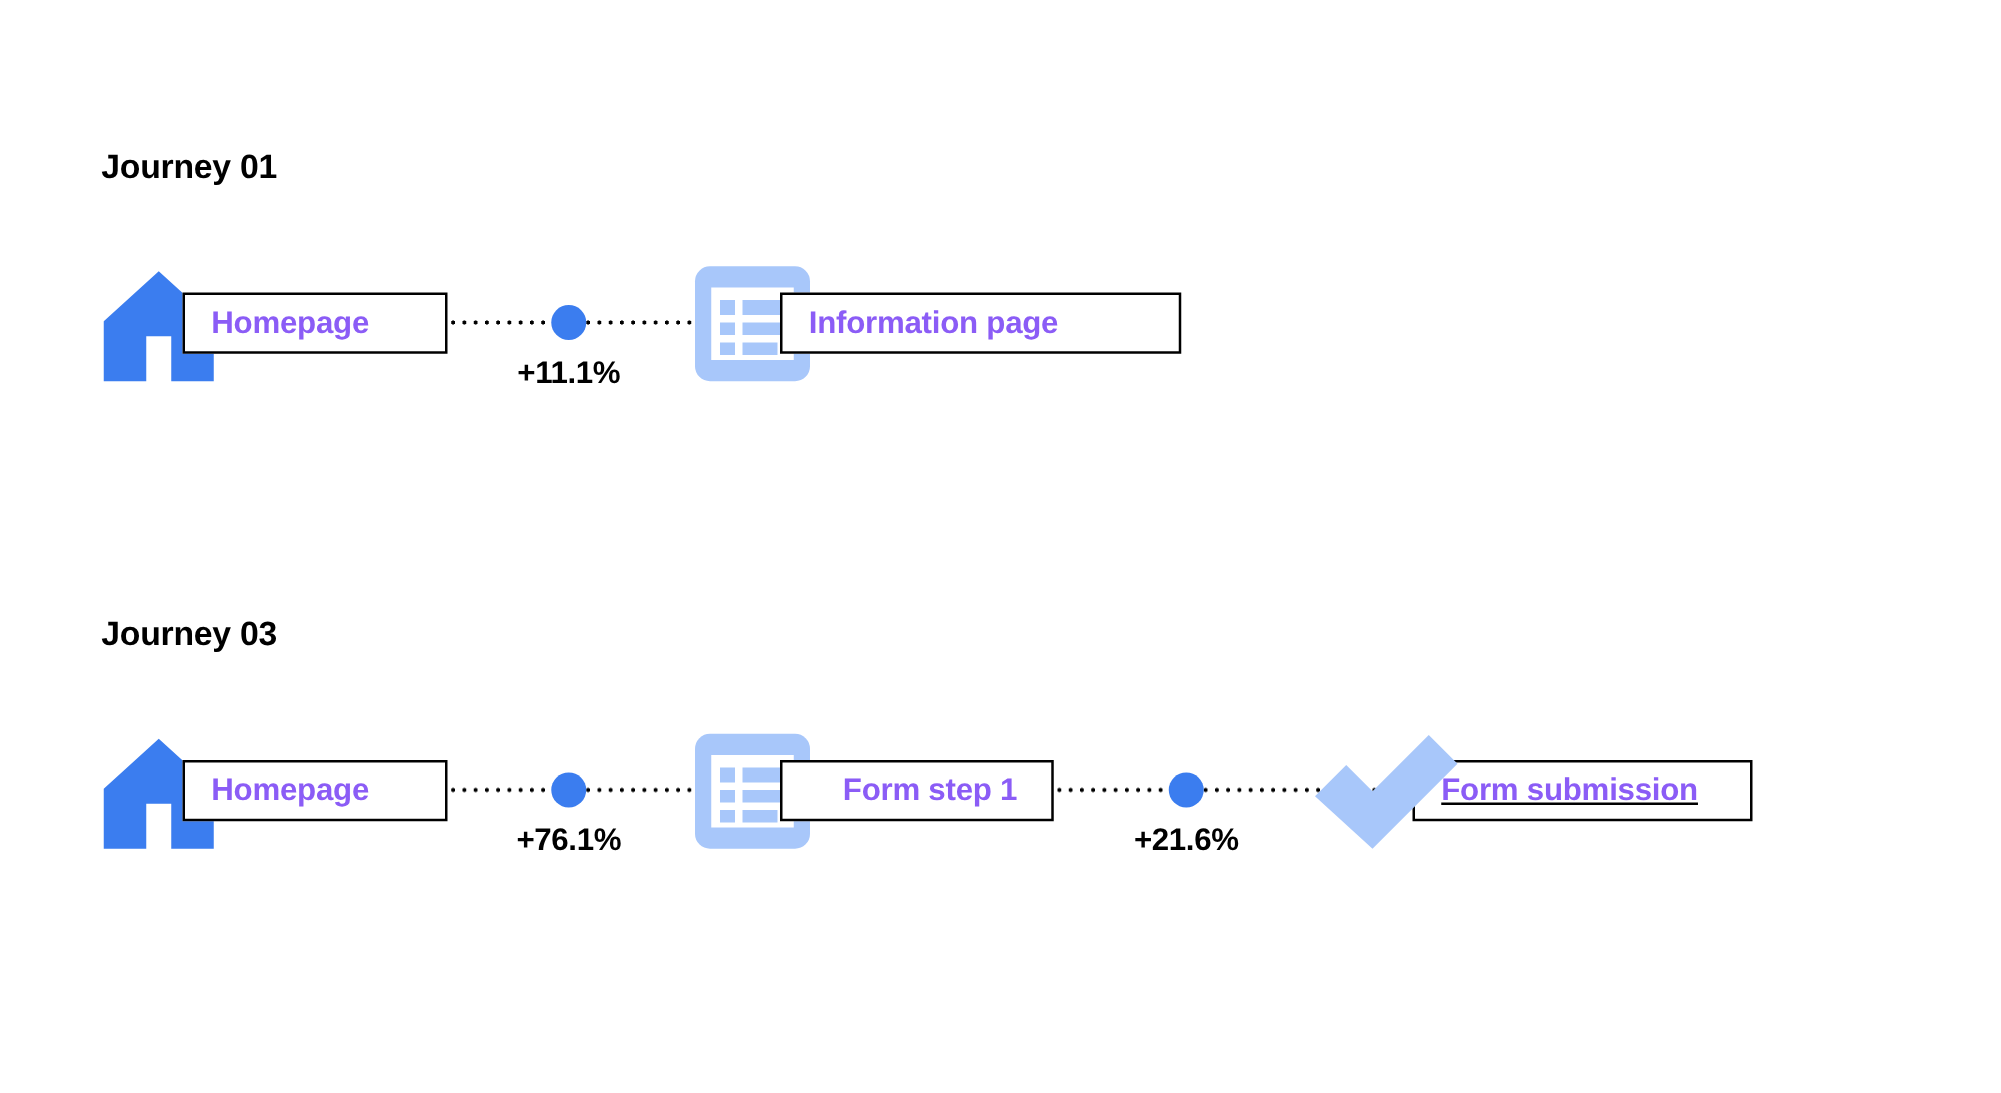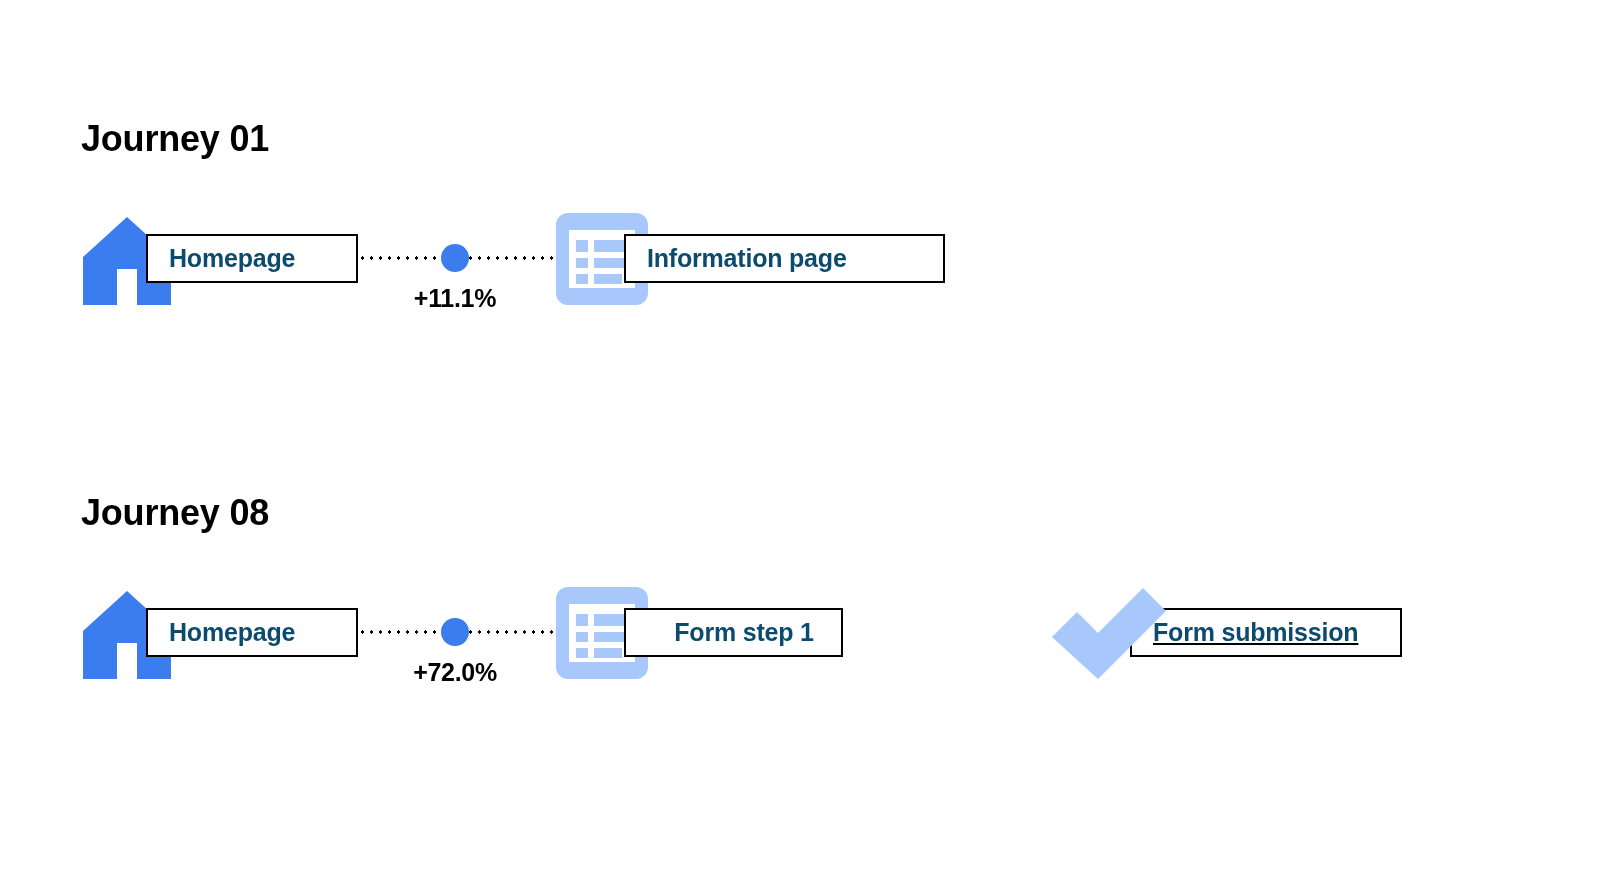--- a/index.html
+++ b/index.html
@@ -26,21 +26,21 @@
     left: 0;
     width: 1601px;
   }
   .journey-01 { top: 118px; }
   .journey-02 { top: 492px; }
 
   .journey-title {
     position: absolute;
     left: 81px;
     top: 0;
-    font-size: 36px;
+    font-size: 27px;
     font-weight: 700;
     color: #000000;
     letter-spacing: -0.2px;
     white-space: nowrap;
   }
 
   .flow {
     position: absolute;
     left: 0;
     top: 70px;
@@ -70,21 +70,21 @@
     background: #ffffff;
     border: 2px solid #000000;
     box-sizing: border-box;
     display: flex;
     align-items: center;
     z-index: 4;
   }
   .label-box span {
     font-size: 25px;
     font-weight: 700;
-    color: #0c4a6e;
+    color: #8b5cf6;
     letter-spacing: -0.2px;
     white-space: nowrap;
     padding-left: 21px;
   }
 
   
   .node-icon.over { z-index: 6; }
 
   
   .connector {
@@ -172,59 +172,64 @@
         <div class="label-box" style="left:68px; width:321px;">
           <span>Information page</span>
         </div>
       </div>
 
     </div>
   </div>
 
   <div class="journey journey-02">
 
-    <div class="journey-title">Journey 08</div>
+    <div class="journey-title">Journey 03</div>
 
     <div class="flow">
 
       <div class="node" style="left:81px;">
         <div class="node-icon">
           <svg width="92" height="92" viewBox="0 0 92 92" aria-hidden="true">
             <path d="M46 4 L90 44 L90 92 L56 92 L56 56 L36 56 L36 92 L2 92 L2 44 Z" fill="#3b7def"></path>
           </svg>
         </div>
         <div class="label-box" style="left:65px; width:212px;">
           <span>Homepage</span>
         </div>
       </div>
 
       <div class="connector" style="left:277px; width:279px;">
         <div class="conn-line"></div>
         <div class="conn-dot under" style="left:164px;"></div>
-        <div class="conn-pct" style="left:178px;">+72.0%</div>
+        <div class="conn-pct" style="left:178px;">+76.1%</div>
       </div>
 
       <div class="node" style="left:556px;">
         <div class="node-icon">
           <svg width="92" height="92" viewBox="0 0 92 92" aria-hidden="true">
             <rect x="0" y="0" width="92" height="92" rx="12" fill="#a8c7fa"></rect>
             <rect x="13" y="17" width="66" height="58" fill="#ffffff"></rect>
             <rect x="20" y="27" width="12" height="12" fill="#a8c7fa"></rect>
             <rect x="38" y="27" width="34" height="12" fill="#a8c7fa"></rect>
             <rect x="20" y="45" width="12" height="10" fill="#a8c7fa"></rect>
             <rect x="38" y="45" width="34" height="10" fill="#a8c7fa"></rect>
             <rect x="20" y="61" width="12" height="10" fill="#a8c7fa"></rect>
             <rect x="38" y="61" width="28" height="10" fill="#a8c7fa"></rect>
           </svg>
         </div>
         <div class="label-box" style="left:68px; width:219px;justify-content:center;">
           <span>Form step 1</span>
         </div>
       </div>
 
+      <div class="connector" style="left:843px; width:270px;">
+        <div class="conn-line"></div>
+        <div class="conn-dot under" style="left:92px;"></div>
+        <div class="conn-pct" style="left:106px;">+21.6%</div>
+      </div>
 
       <div class="node" style="left:1046px;">
         <div class="label-box" style="left:84px; width:272px;text-decoration:underline;">
           <span>Form submission</span>
         </div>
         <div class="node-icon over" style="top:12px; width:120px; height:118px;">
           <svg width="120" height="118" viewBox="0 0 120 118" aria-hidden="true">
             <path d="M6 63 L31 38 L52 59 L97 14 L120 37 L52 105 Z" fill="#a8c7fa"></path>
           </svg>
         </div>

